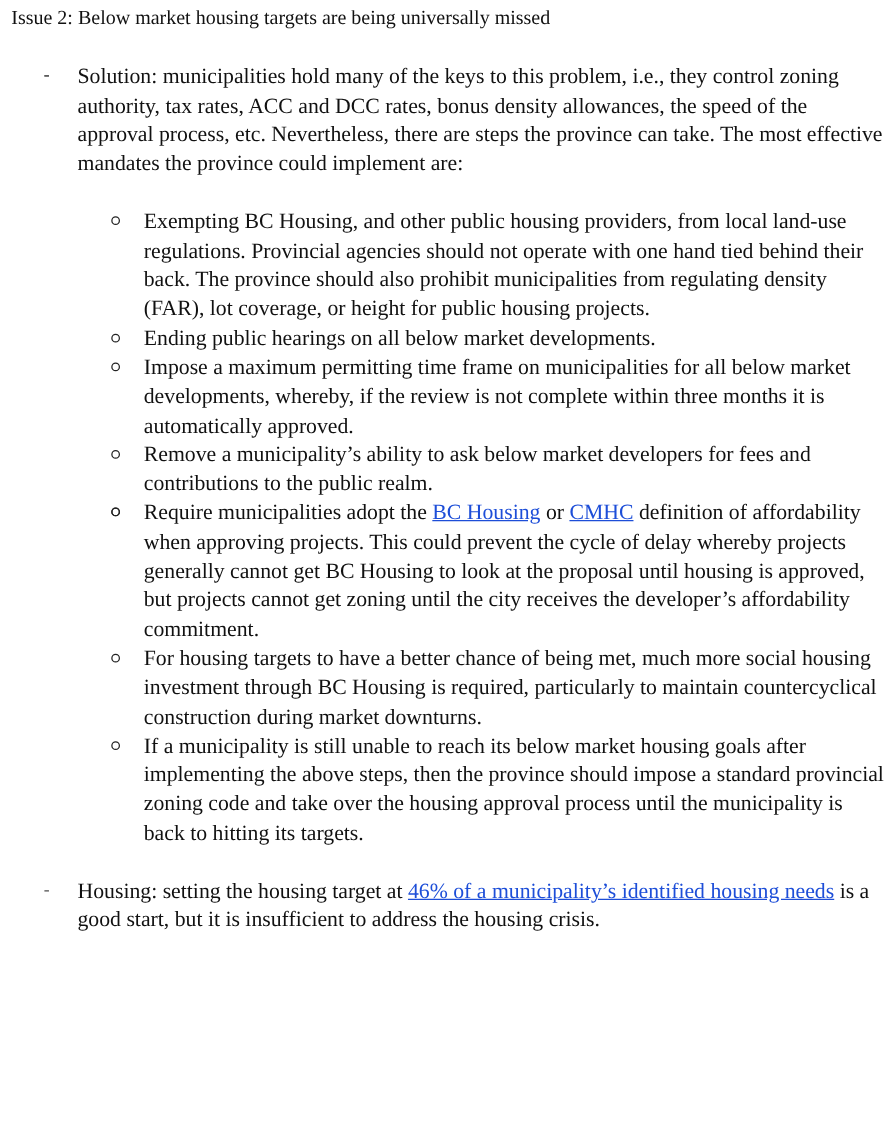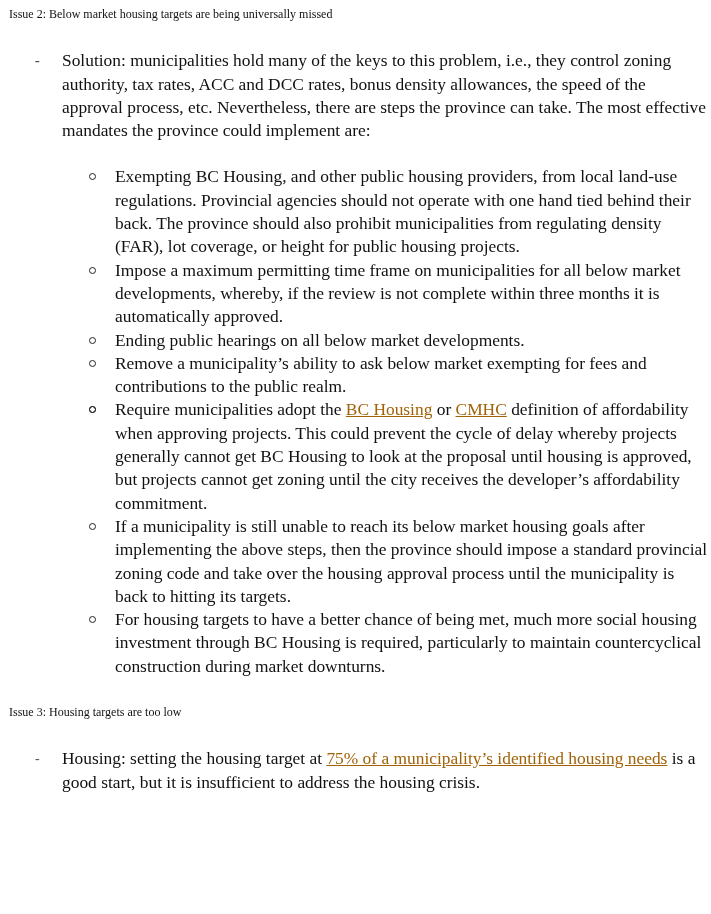--- a/index.html
+++ b/index.html
@@ -20,21 +20,21 @@
     .doc {
       position: absolute;
       left: 9px;
       top: 3px;
       width: 700px;
     }
     .heading {
       margin: 0;
       padding: 0;
       font-weight: normal;
-      font-size: 12px;
+      font-size: 16px;
       line-height: 23.3px;
     }
     .issue2-heading { margin-bottom: 23px; }
     .dash-list {
       list-style: none;
       margin: 0;
       padding: 0;
     }
     .dash-item {
       position: relative;
@@ -62,21 +62,21 @@
       position: absolute;
       left: 27px;
       top: 8px;
       width: 7px;
       height: 7px;
       border: 1.2px solid #222;
       border-radius: 50%;
       box-sizing: border-box;
     }
     a.link {
-      color: #a16207;
+      color: #1d4ed8;
       text-decoration: underline;
     }
     .issue3-heading { margin-top: 23px; margin-bottom: 23px; }
   </style>
 </head>
 <body>
 
 <div class="doc">
 
   <p class="heading issue2-heading">Issue 2: Below market housing targets are being universally missed</p>
@@ -89,51 +89,50 @@
       <span class="dash">-</span>
       <span>Solution: municipalities hold many of the keys to this problem, i.e., they control zoning authority, tax rates, ACC and DCC rates, bonus density allowances, the speed of the approval process, etc. Nevertheless, there are steps the province can take. The most effective mandates the province could implement are:</span>
 
       <ul class="sub-list">
         <li class="sub-item">
           <span class="circle"></span>
           <span>Exempting BC Housing, and other public housing providers, from local land-use regulations. Provincial agencies should not operate with one hand tied behind their back. The province should also prohibit municipalities from regulating density (FAR), lot coverage, or height for public housing projects.</span>
         </li>
         <li class="sub-item">
           <span class="circle"></span>
+          <span>Ending public hearings on all below market developments.</span>
+        </li>
+        <li class="sub-item">
+          <span class="circle"></span>
           <span>Impose a maximum permitting time frame on municipalities for all below market developments, whereby, if the review is not complete within three months it is automatically approved.</span>
         </li>
         <li class="sub-item">
           <span class="circle"></span>
-          <span>Ending public hearings on all below market developments.</span>
-        </li>
-        <li class="sub-item">
-          <span class="circle"></span>
-          <span>Remove a municipality’s ability to ask below market exempting for fees and contributions to the public realm.</span>
+          <span>Remove a municipality’s ability to ask below market developers for fees and contributions to the public realm.</span>
         </li>
         <li class="sub-item">
           <span class="circle"></span>
         </li>
         <li class="sub-item">
           <span class="circle"></span>
           <span>Require municipalities adopt the </span><a class="link" href="#">BC Housing</a><span> or </span><a class="link" href="#">CMHC</a><span> definition of affordability when approving projects. This could prevent the cycle of delay whereby projects generally cannot get BC Housing to look at the proposal until housing is approved, but projects cannot get zoning until the city receives the developer’s affordability commitment.</span>
         </li>
         <li class="sub-item">
           <span class="circle"></span>
-          <span>If a municipality is still unable to reach its below market housing goals after implementing the above steps, then the province should impose a standard provincial zoning code and take over the housing approval process until the municipality is back to hitting its targets.</span>
+          <span>For housing targets to have a better chance of being met, much more social housing investment through BC Housing is required, particularly to maintain countercyclical construction during market downturns.</span>
         </li>
         <li class="sub-item">
           <span class="circle"></span>
-          <span>For housing targets to have a better chance of being met, much more social housing investment through BC Housing is required, particularly to maintain countercyclical construction during market downturns.</span>
+          <span>If a municipality is still unable to reach its below market housing goals after implementing the above steps, then the province should impose a standard provincial zoning code and take over the housing approval process until the municipality is back to hitting its targets.</span>
         </li>
       </ul>
     </li>
   </ul>
 
-  <p class="heading issue3-heading">Issue 3: Housing targets are too low</p>
 
   <ul class="dash-list">
     <li class="dash-item">
       <span class="dash">-</span>
-      <span>Housing: setting the housing target at </span><a class="link" href="#">75% of a municipality’s identified housing needs</a><span> is a good start, but it is insufficient to address the housing crisis.</span>
+      <span>Housing: setting the housing target at </span><a class="link" href="#">46% of a municipality’s identified housing needs</a><span> is a good start, but it is insufficient to address the housing crisis.</span>
     </li>
   </ul>
 
 </div>
 
 </body></html>

